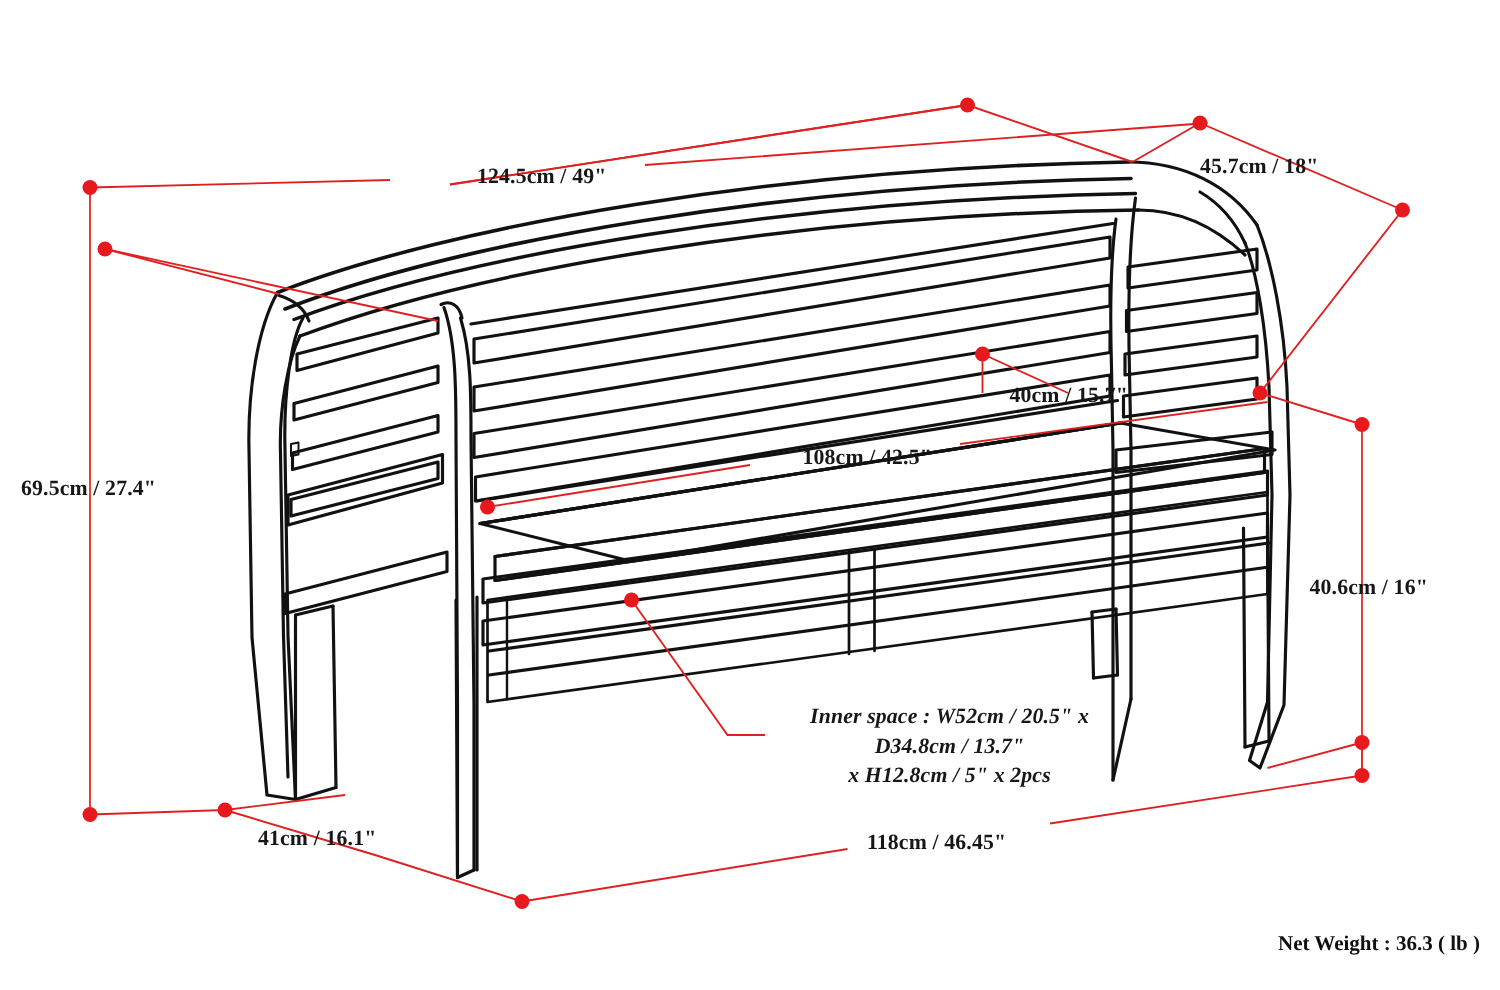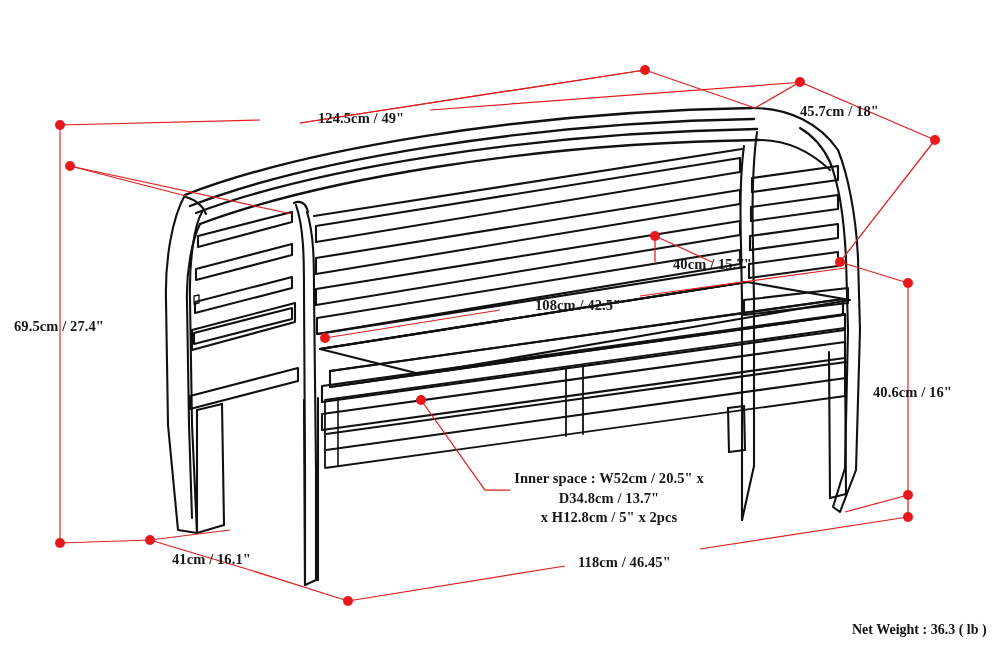--- a/index.html
+++ b/index.html
@@ -208,20 +208,20 @@
   <div class="dim-label" style="left:673px; top:256px;">40cm / 15.7"</div>
 
   <div class="dim-label" style="left:535px; top:297px;">108cm / 42.5"</div>
 
   <div class="dim-label" style="left:873px; top:384px;">40.6cm / 16"</div>
 
   <div class="dim-label" style="left:172px; top:551px;">41cm / 16.1"</div>
 
   <div class="dim-label" style="left:578px; top:554px;">118cm / 46.45"</div>
 
-  <div class="dim-label two-line" style="left:494px; top:469px; width:230px;">
+  <div class="dim-label two-line" style="left:518px; top:469px; width:230px;font-style:italic;">
     <span>Inner space : W52cm / 20.5" x D34.8cm / 13.7"</span><br>
     <span>x H12.8cm / 5" x 2pcs</span>
   </div>
 
   <div class="weight-label" style="left:852px; top:622px;text-align:right;">Net Weight : 36.3 ( lb )</div>
 
 </div>
 
 </body></html>

